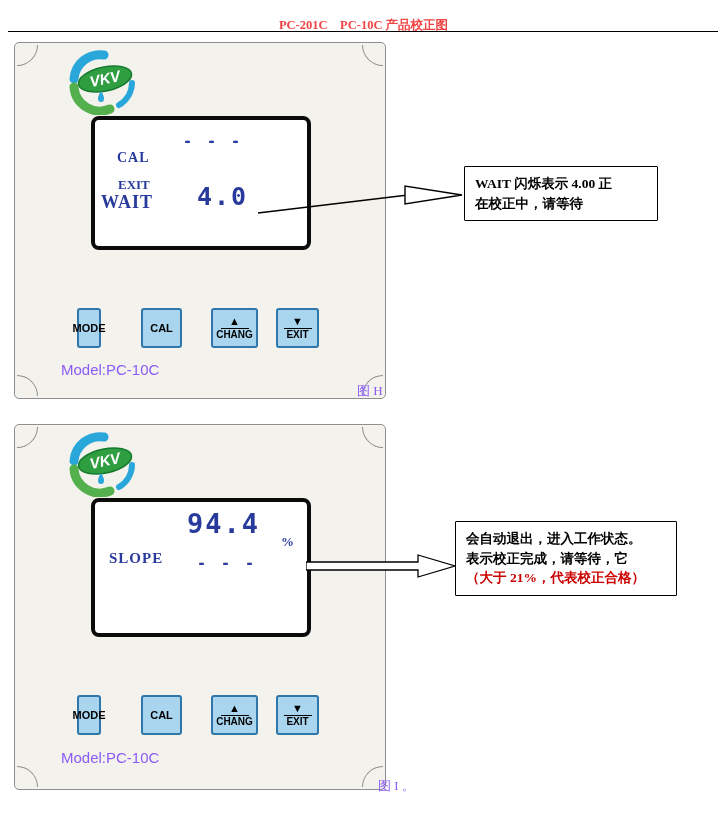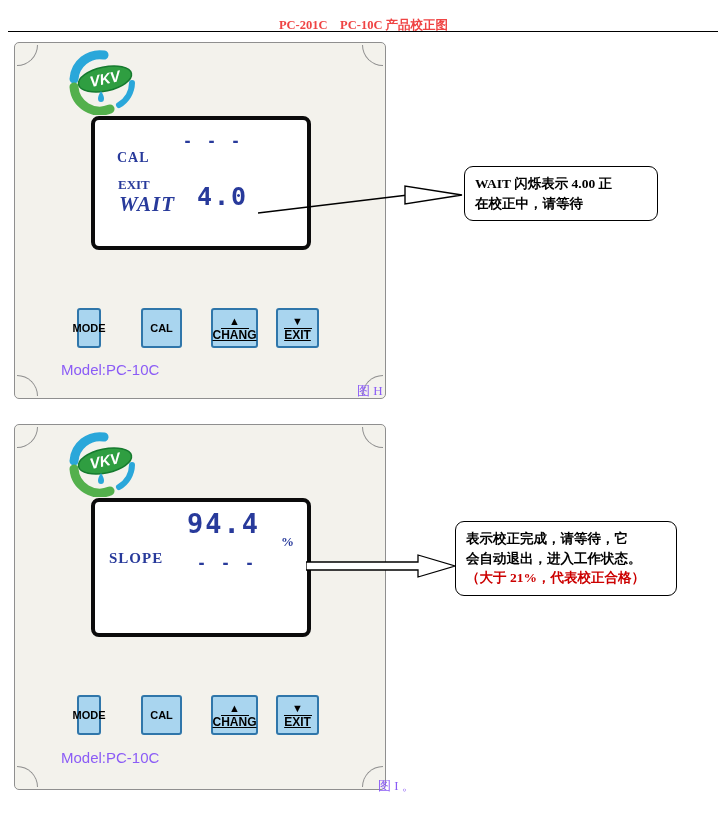--- a/index.html
+++ b/index.html
@@ -33,21 +33,21 @@
     border:4px solid #0b0b0b; border-radius:8px;
   }
   #panel-h .lcd { height:126px; }
   #panel-i .lcd { height:131px; }
   .lcd span { position:absolute; color:#283a9b; }
 
   .mono { font-family:"DejaVu Sans Mono","Liberation Mono",monospace; font-weight:bold; }
   .lcd-dashes-h { left:88px; top:12px; font-size:15px; letter-spacing:3px; }
   .lcd-cal  { left:22px; top:30px; font-size:14px; font-weight:bold; letter-spacing:1px; }
   .lcd-zero { left:23px; top:57px; font-size:13px; font-weight:bold; }
-  .lcd-wait { left:24px; top:72px; font-size:21px; font-weight:bold; letter-spacing:1px;font-style:italic; }
+  .lcd-wait { left:6px; top:72px; font-size:18px; font-weight:bold; letter-spacing:1px; }
   .lcd-value-h { left:102px; top:62px; font-size:25px; letter-spacing:2px; }
 
   .lcd-value-i { left:92px; top:6px; font-size:27px; letter-spacing:2px; }
   .lcd-percent { left:186px; top:32px; font-size:13px; font-weight:bold; }
   .lcd-slope   { left:14px; top:48px; font-size:15px; font-weight:bold; letter-spacing:1px; }
   .lcd-dashes-i{ left:102px; top:52px; font-size:15px; letter-spacing:3px; }
 
   .btn {
     position:absolute; height:40px; background:#a9d5ef; border:2px solid #2f76aa;
     border-radius:3px; box-sizing:border-box; display:flex; flex-direction:column;
@@ -55,35 +55,35 @@
     font-family:"Liberation Sans","DejaVu Sans",sans-serif; font-weight:bold;
   }
   #panel-h .btn { top:265px; }
   #panel-i .btn { top:270px; }
   .btn-mode { left:62px;  width:24px; font-size:11px; }
   .btn-cal  { left:126px; width:41px; font-size:11px; }
   .btn-chang{ left:196px; width:47px; }
   .btn-exit { left:261px; width:43px; }
   .btn .tri { font-size:11px; line-height:11px; }
   .btn .bar { width:28px; border-top:1.6px solid #000; margin:1px 0; }
-  .btn .sm  { font-size:12px; line-height:10px;text-decoration:underline; }
+  .btn .sm  { font-size:10px; line-height:10px; }
 
   .model {
     position:absolute; left:46px; color:#8b5cf6; font-size:15px;
     font-family:"Liberation Sans","DejaVu Sans",sans-serif;
   }
   #panel-h .model { top:318px; }
   #panel-i .model { top:324px; }
 
   .caption { position:absolute; font-size:13px; color:#8b5cf6; z-index:7; }
   #caption-h { left:357px; top:382px; }
   #caption-i { left:378px; top:769px;margin-top:8px; }
 
   .callout {
-    position:absolute; background:#fff; border:1.3px solid #000; border-radius:9px;
+    position:absolute; background:#fff; border:1.3px solid #000; border-radius:1px;
     padding:7px 10px; font-weight:bold; font-size:13.5px; line-height:1.45;
     color:#000; z-index:6;
   }
   #callout-h { left:464px; top:166px; width:172px; }
   #callout-i { left:455px; top:521px; width:200px; }
   .red { color:#cc0000; }
 
   .arrow { position:absolute; z-index:5; }
   #arrow-h { left:252px; top:173px; }
   #arrow-i { left:306px; top:546px; }
@@ -197,18 +197,18 @@
     <div class="model">Model:PC-10C</div>
   </div>
 
   <div class="caption" id="caption-i">图 I 。</div>
 
   <svg class="arrow" id="arrow-i" width="156" height="40" viewBox="0 0 156 40">
     <polygon points="0,16 112,16 112,9 149,20 112,31 112,24 0,24" fill="#fff" stroke="#000" stroke-width="1.3"></polygon>
   </svg>
 
   <div class="callout" id="callout-i">
+    <div>会自动退出，进入工作状态。</div>
     <div>表示校正完成，请等待，它</div>
-    <div>会自动退出，进入工作状态。</div>
     <div class="red">（大于 21%，代表校正合格）</div>
   </div>
 
 </div>
 
 </body></html>

